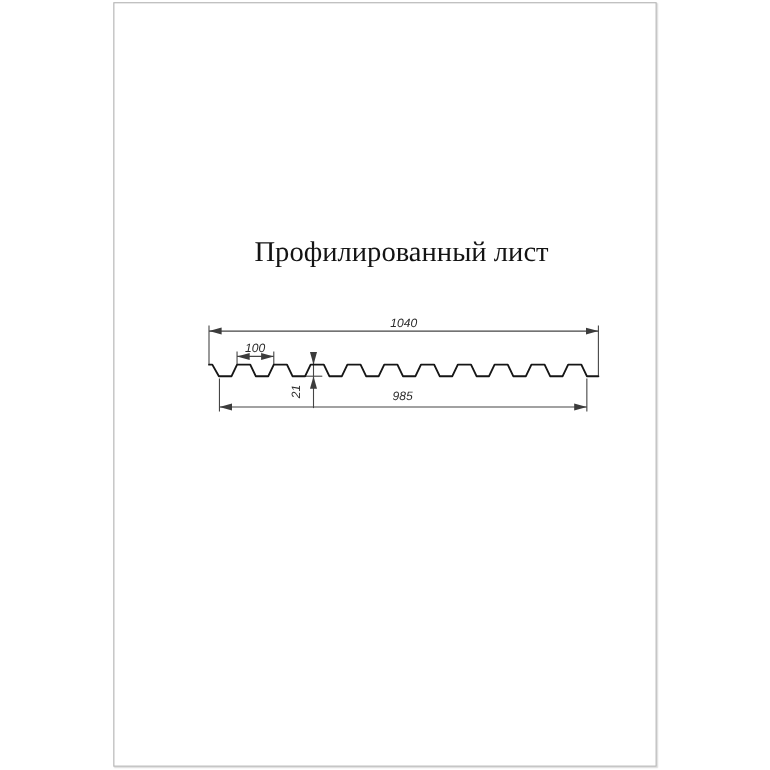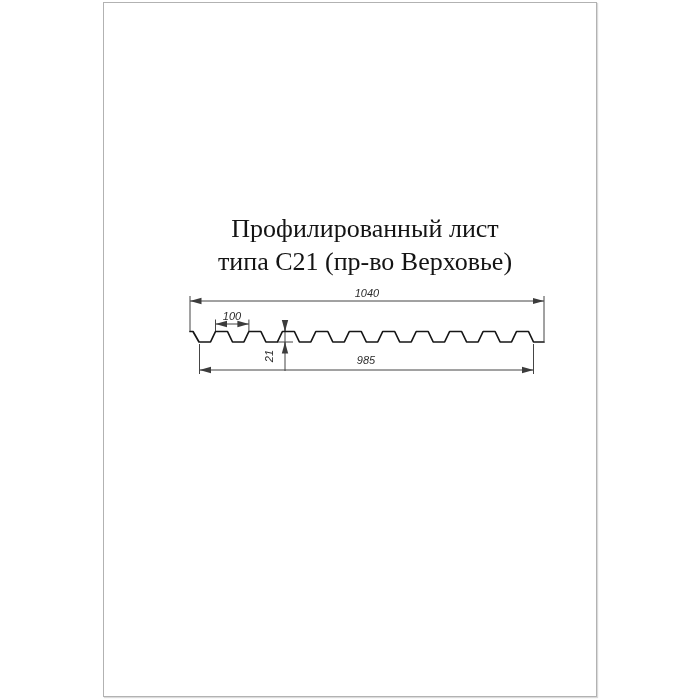--- a/index.html
+++ b/index.html
@@ -55,21 +55,20 @@
 </style>
 </head>
 <body>
 
 <div class="canvas">
 
   <div class="page"></div>
 
   <div class="title-block">
     <div>Профилированный лист</div>
-    <div>типа С21 (пр-во Верховье)</div>
   </div>
 
   <svg class="drawing" width="700" height="700" viewBox="0 0 700 700">
     <defs>
       <marker id="arr" viewBox="0 0 12 8" markerWidth="12" markerHeight="8" refX="11.5" refY="4" orient="auto-start-reverse" markerUnits="userSpaceOnUse">
         <path d="M11.5,4 L0,0.8 L0,7.2 Z" fill="#3c3c3c"></path>
       </marker>
     </defs>
 
     <g>

